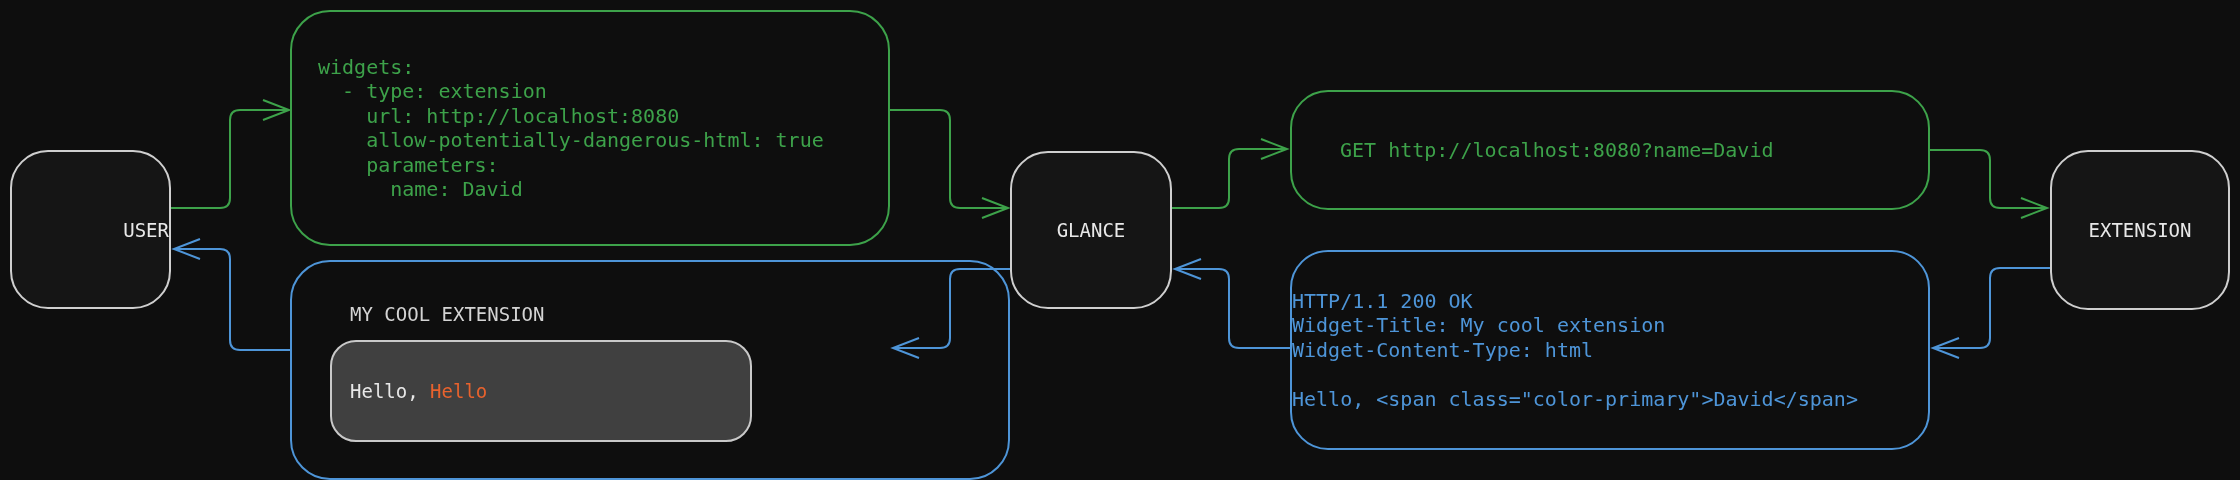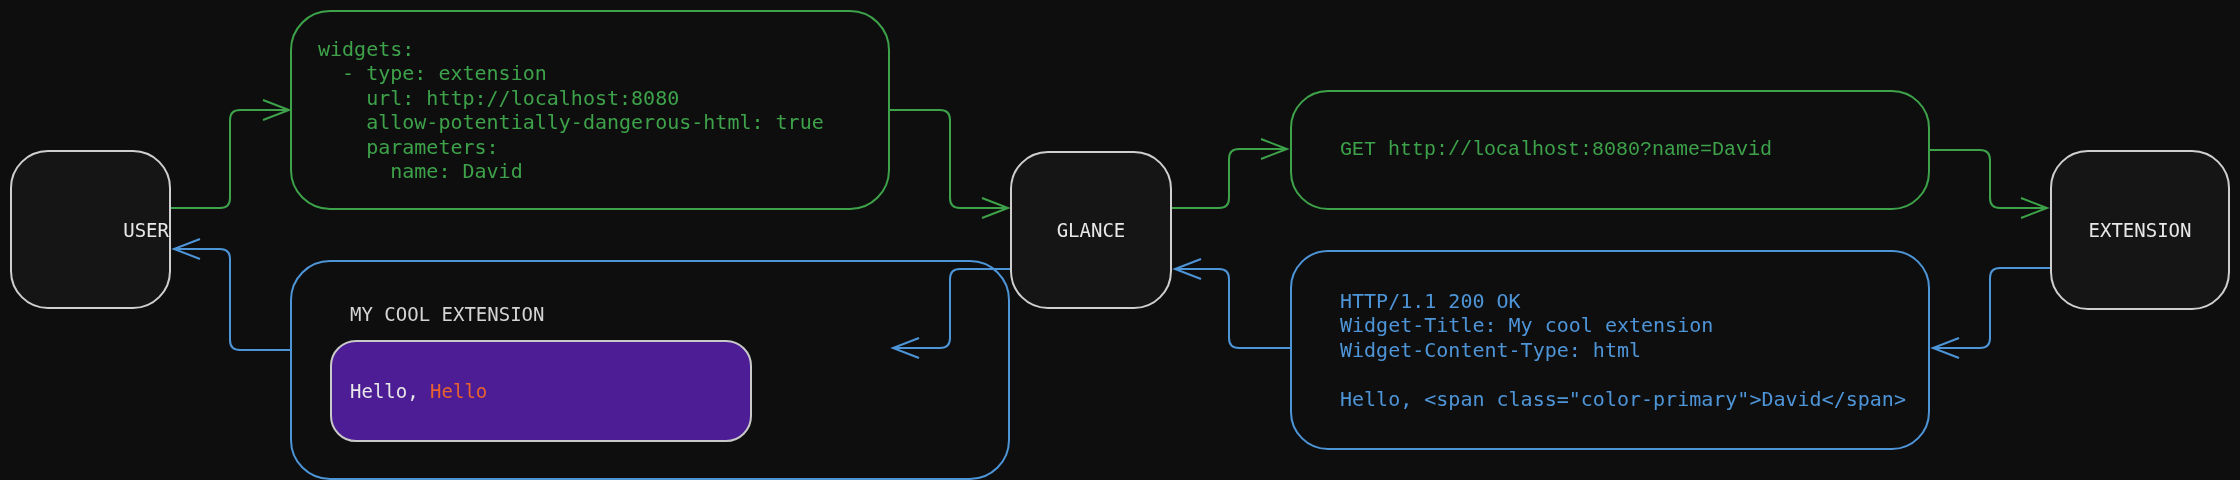--- a/index.html
+++ b/index.html
@@ -52,38 +52,38 @@
     margin:0;
     font-family:inherit;
     font-size:20px;line-height:24.5px;
     white-space:pre;
   }
   .green-box{border:2px solid var(--green);}
   .green-box pre{color:var(--green);}
   .blue-box{border:2px solid var(--blue);}
   .blue-box pre{color:var(--blue);}
 
-  #box-config{left:290px;top:10px;width:600px;height:200px;}
+  #box-config{left:290px;top:10px;width:600px;height:236px;}
   #box-config pre{padding-left:26px;}
-  #box-request{left:1290px;top:90px;width:640px;height:120px;border-radius:38px;font-family:Liberation Mono, monospace;}
+  #box-request{left:1290px;top:90px;width:640px;height:120px;border-radius:38px;}
   #box-request pre{padding-left:48px;}
   #box-response{left:1290px;top:250px;width:640px;height:200px;border-radius:38px;}
-  #box-response pre{padding-left:48px;}
+  #box-response pre{}
 
   #box-widget{left:290px;top:260px;width:720px;height:220px;display:block;}
   .widget-title{
     position:absolute;left:58px;top:40px;height:24px;
     color:var(--muted-text);
     font-size:19px;line-height:24px;white-space:pre;
   }
   .hello-box{
     position:absolute;left:38px;top:78px;width:422px;height:102px;
     border:2px solid var(--inner-border);
     border-radius:26px;
-    background:#4c1d95;
+    background:#404040;
     display:flex;align-items:center;
     padding-left:18px;
   }
   .hello-box span{font-size:19px;line-height:24px;white-space:pre;}
   .hello-prefix{color:var(--text);}
   .hello-name{color:var(--orange);}
 </style>
 </head>
 <body>
 

